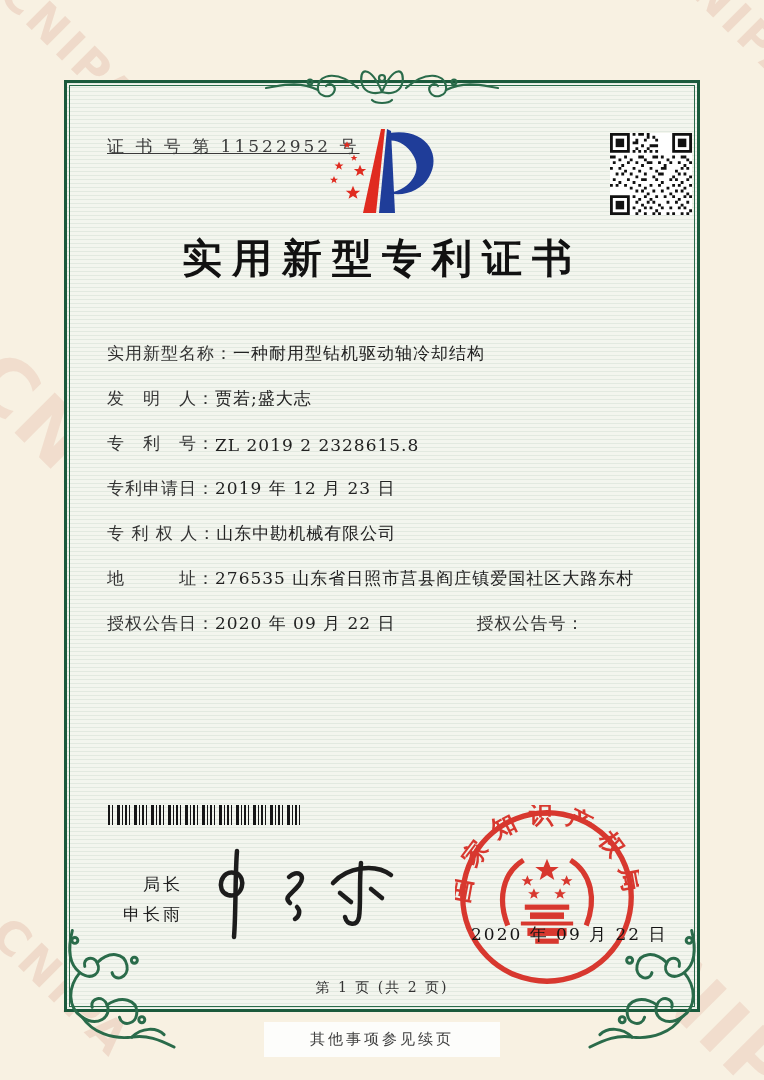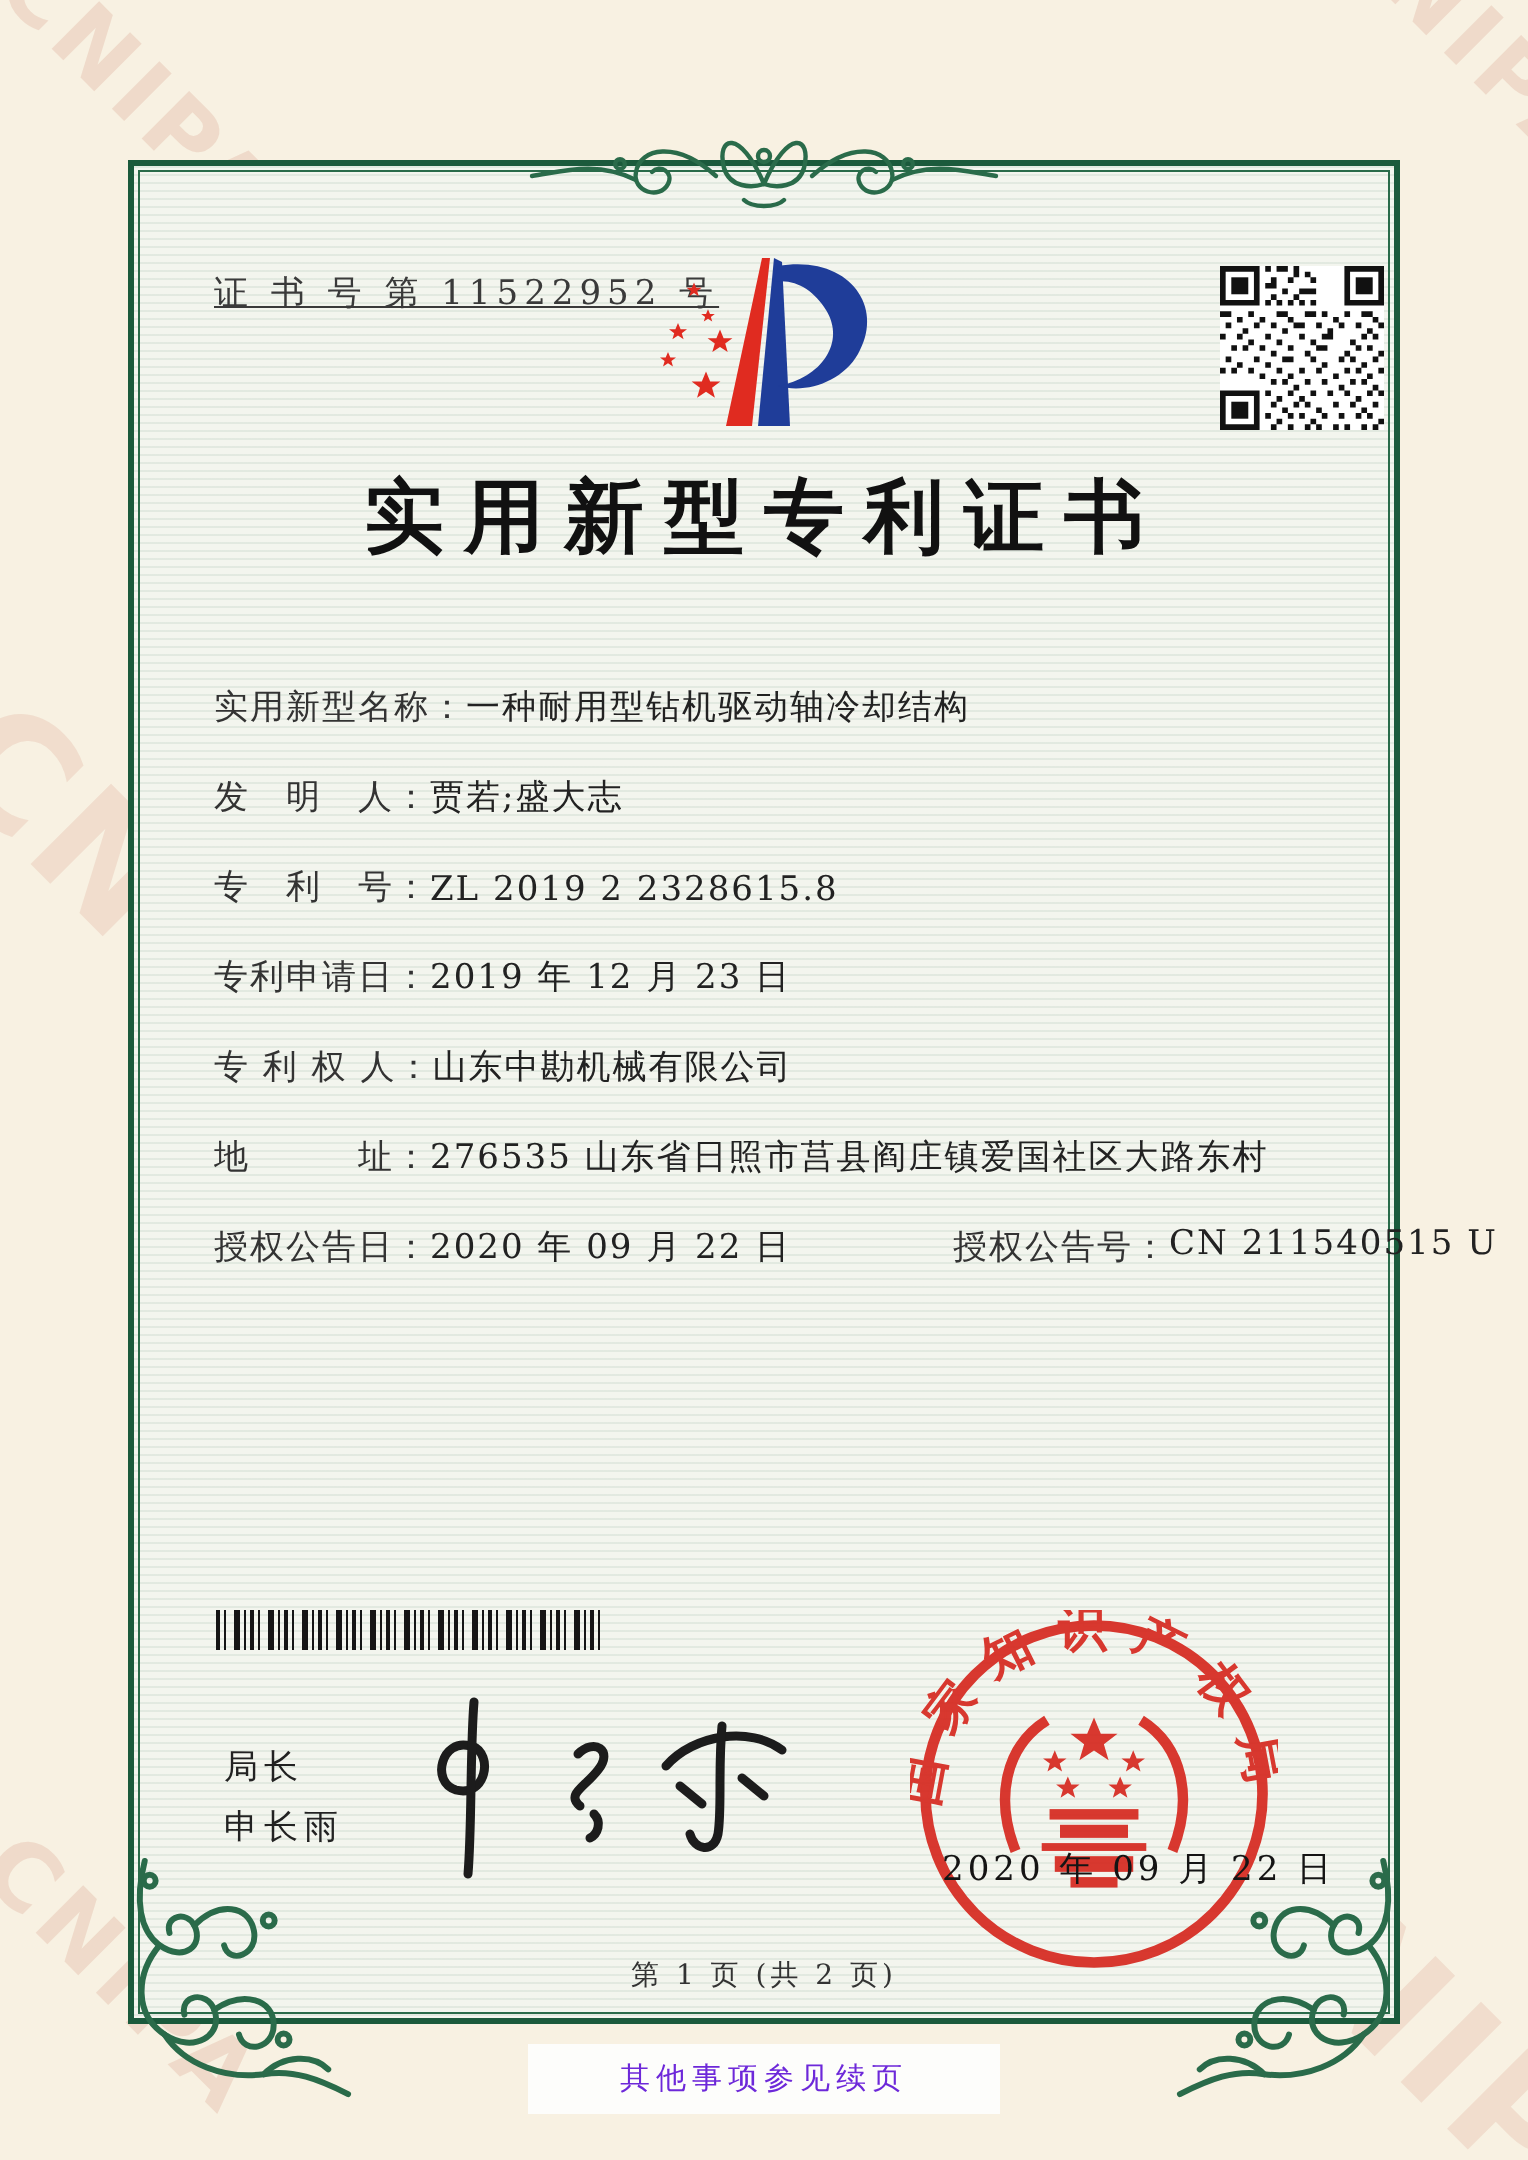--- a/index.html
+++ b/index.html
@@ -46,34 +46,34 @@
   }
   .paragraphs p{margin:0;text-indent:2em;}
   .barcode{
     position:absolute;left:41px;top:722px;width:196px;height:20px;
     background:repeating-linear-gradient(90deg,
       #151515 0 2px,transparent 2px 4px,
       #151515 4px 5px,transparent 5px 9px,
       #151515 9px 12px,transparent 12px 14px,
       #151515 14px 15px,transparent 15px 17px);
   }
-  .signer{position:absolute;left:45px;top:786px;font-size:17px;letter-spacing:3px;line-height:30px;color:#222;}
+  .signer{position:absolute;left:56px;top:786px;font-size:17px;letter-spacing:3px;line-height:30px;color:#222;text-align:right;}
   .signature{position:absolute;left:128px;top:762px;width:210px;height:100px;}
   .seal{position:absolute;left:388px;top:722px;width:184px;height:184px;}
   .seal-date{
     position:absolute;left:404px;top:840px;width:200px;
     font-size:17px;letter-spacing:2px;color:#141414;white-space:nowrap;z-index:3;
   }
   .page-info{
     position:absolute;left:0;bottom:12px;width:100%;text-align:center;
     font-size:14px;letter-spacing:2px;color:#333;
   }
   .footer-note{
     position:absolute;left:50%;top:1022px;transform:translateX(-50%);
-    background:#fdfdfb;padding:8px 46px;font-size:15px;letter-spacing:3px;color:#6d28d9;
+    background:#fdfdfb;padding:8px 46px;font-size:15px;letter-spacing:3px;color:#404040;
     white-space:nowrap;
     text-align:right;
   }
   .ornament{position:absolute;pointer-events:none;}
   .orn-top{left:262px;top:48px;width:240px;height:64px;}
   .orn-bl{left:52px;bottom:28px;width:130px;height:124px;}
   .orn-br{right:52px;bottom:28px;width:130px;height:124px;transform:scaleX(-1);}
 </style>
 </head>
 <body>
@@ -156,21 +156,20 @@
     </div>
     <div class="field-row">
       <span class="field-label">地　　　址：</span>
       <span class="field-value">276535 山东省日照市莒县阎庄镇爱国社区大路东村</span>
     </div>
     <div class="field-row">
       <span class="field-label">授权公告日：</span>
       <span class="field-value">2020 年 09 月 22 日</span>
       <span class="grant-pair2">
         <span class="field-label">授权公告号：</span>
-        <span class="field-value">CN 211540515 U</span>
       </span>
     </div>
   </div>
 
 
   <div class="barcode"></div>
 
   <div class="signer">
     <div>局长</div>
     <div>申长雨</div>

